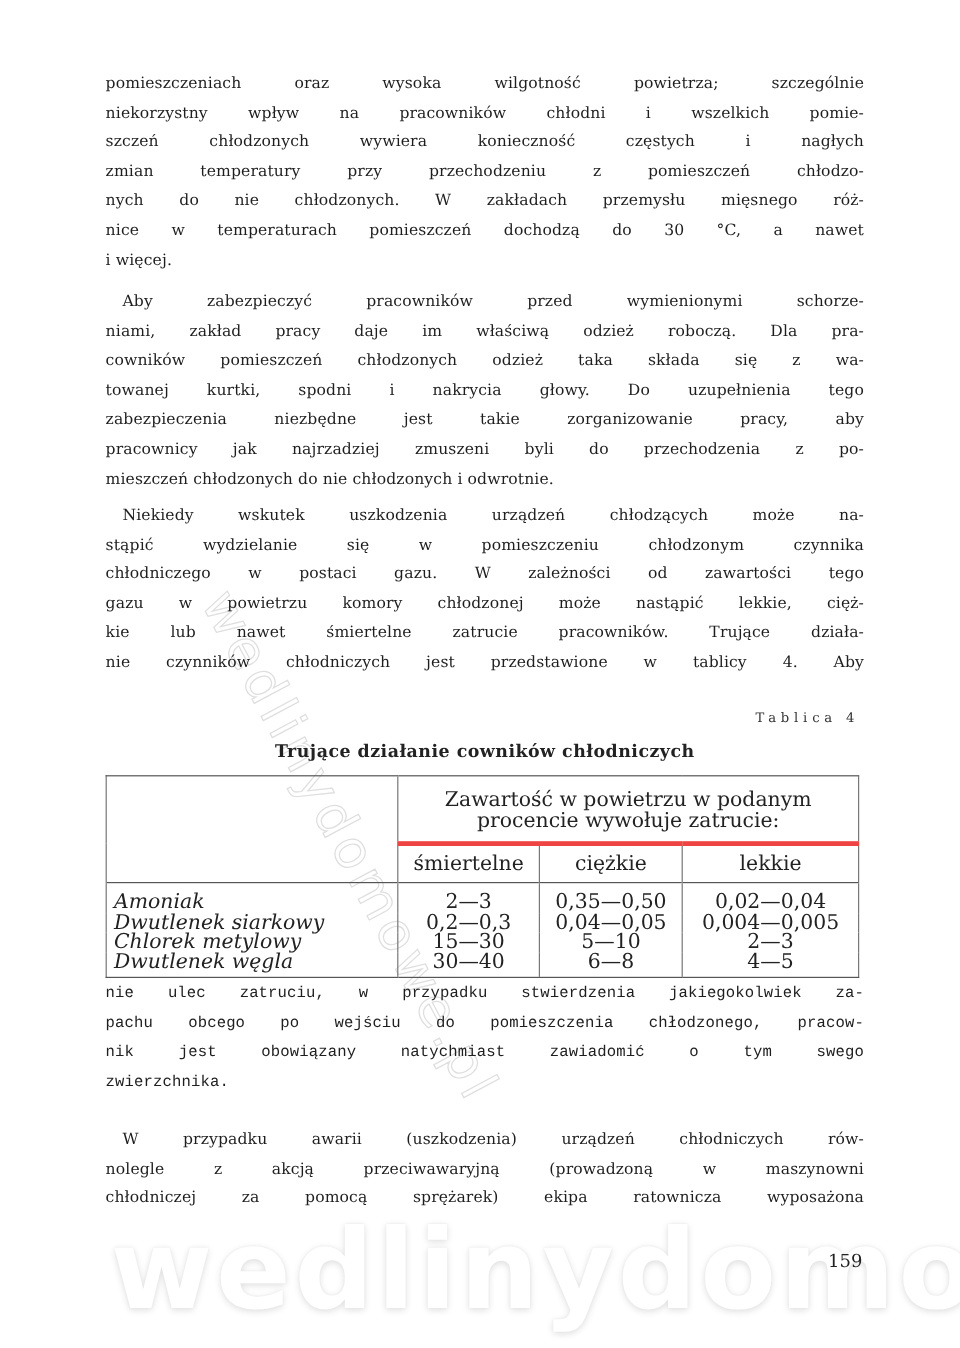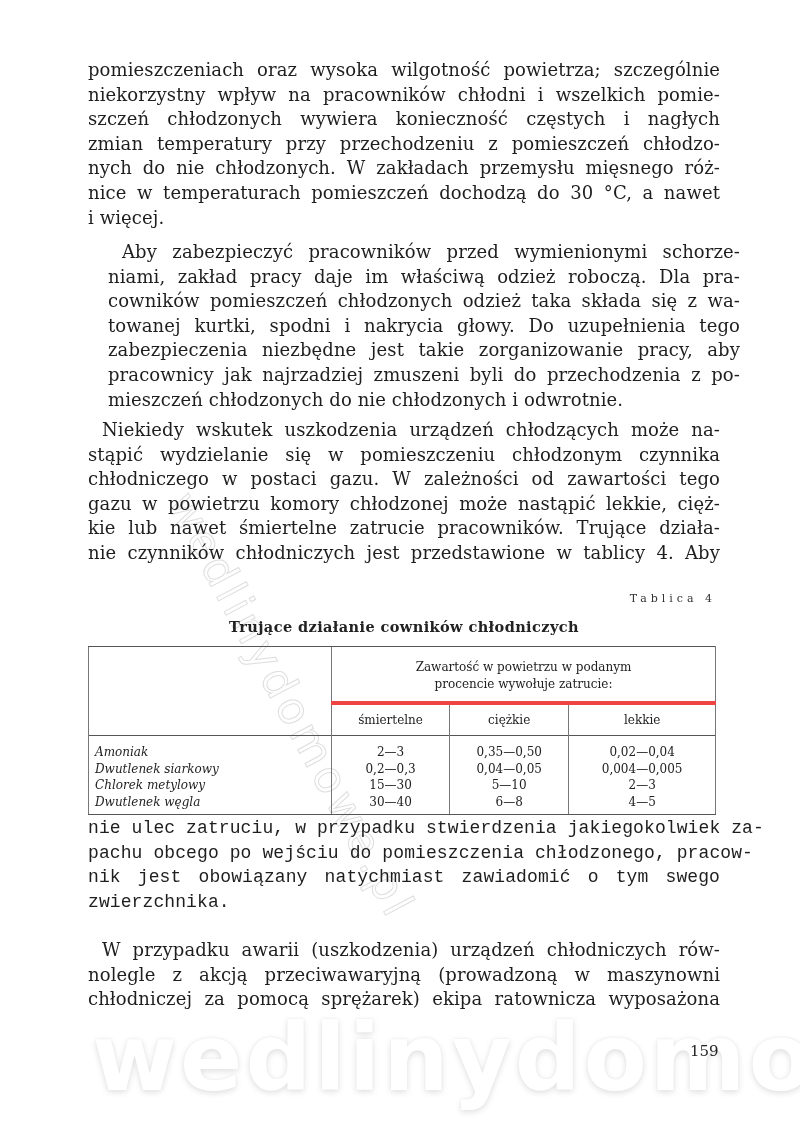--- a/index.html
+++ b/index.html
@@ -6,45 +6,45 @@
     body {
       width: 800px; height: 1123px;
       background: #ffffff;
       position: relative; overflow: hidden;
       font-family: "DejaVu Serif", "Liberation Serif", serif;
       color: #1e1e1e;
     }
     .page { position: absolute; left: 0; top: 0; width: 800px; height: 1123px; }
     .col { position: absolute; left: 88px; width: 632px; }
     .p {
-      font-size: 18px; line-height: 24.6px;
+      font-size: 13px; line-height: 24.6px;
       text-align: justify; margin: 0;
       letter-spacing: 0.1px;
     }
     .p .line { display: block; text-align: justify; text-align-last: justify; white-space: nowrap; }
     .p .line.last { text-align-last: left; }
     .indent { padding-left: 14px; }
     #para1 { top: 58px; }
-    #para2 { top: 240px; margin-left: 20px; }
+    #para2 { top: 240px; }
     #para3 { top: 418px; }
     #para4 { top: 816px; font-family: Liberation Mono, monospace; }
     #para5 { top: 938px; }
 
     .tab-label {
       position: absolute; top: 592px; right: 84px;
       font-size: 11px; letter-spacing: 4px; color: #333;
     }
     .tab-title {
       position: absolute; top: 618px; left: 88px; width: 632px;
       text-align: center; font-size: 14.5px; font-weight: bold; letter-spacing: 0.4px;
       color: #222;
     }
     table.tox {
       position: absolute; top: 646px; left: 88px; width: 628px;
-      border-collapse: collapse; font-size: 12px; color: #222;
+      border-collapse: collapse; font-size: 17px; color: #222;
     }
     table.tox td, table.tox th { padding: 0; font-weight: normal; }
     .b-top { border-top: 1px solid #555; }
     .b-bot { border-bottom: 1px solid #555; }
     .b-left { border-left: 1px solid #777; }
     .b-right { border-right: 1px solid #777; }
     .hdr-main { height: 50px; text-align: center; line-height: 17px; vertical-align: middle; padding-top: 4px !important; }
     .hdr-sub { height: 30px; text-align: center; vertical-align: middle; border-top: 4px solid #ef4444; }
     .c-name { width: 236px; padding-left: 6px !important; text-align: left; line-height: 16.5px; font-style: italic; }
     .c-val { text-align: center; line-height: 16.5px; }

